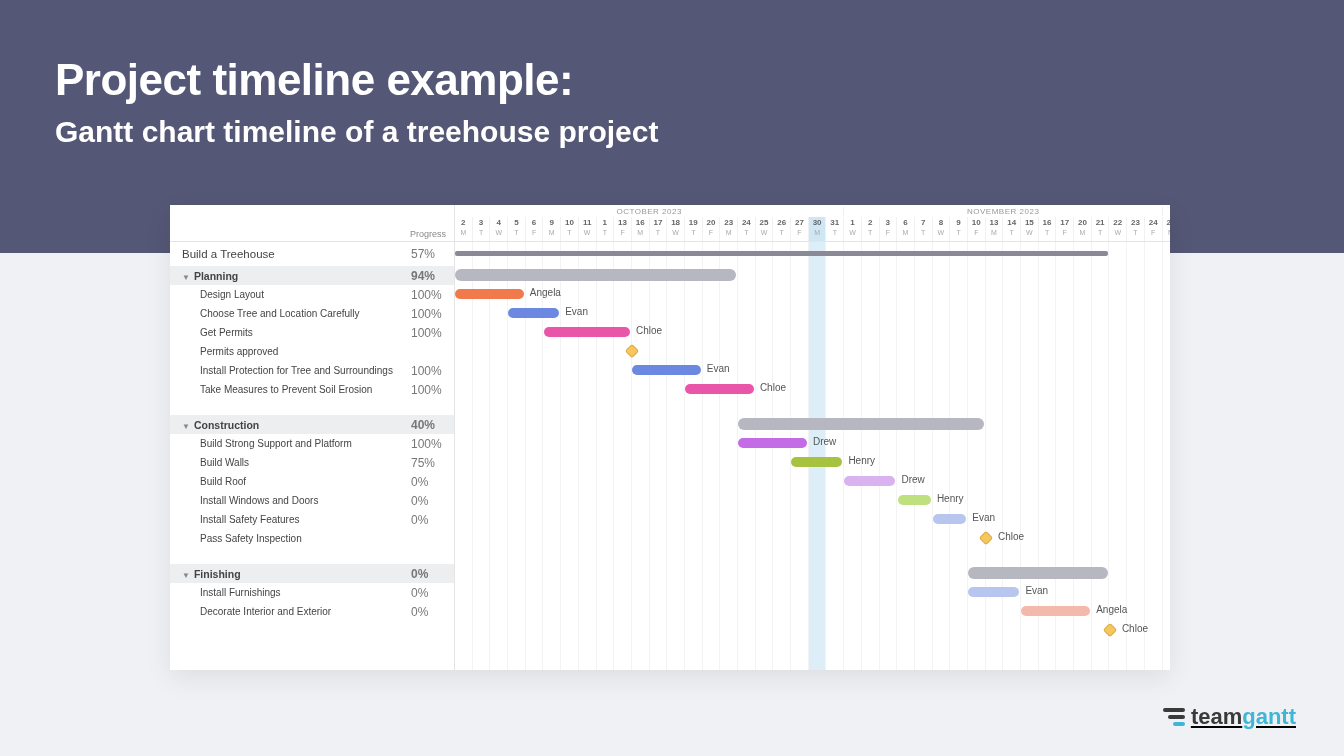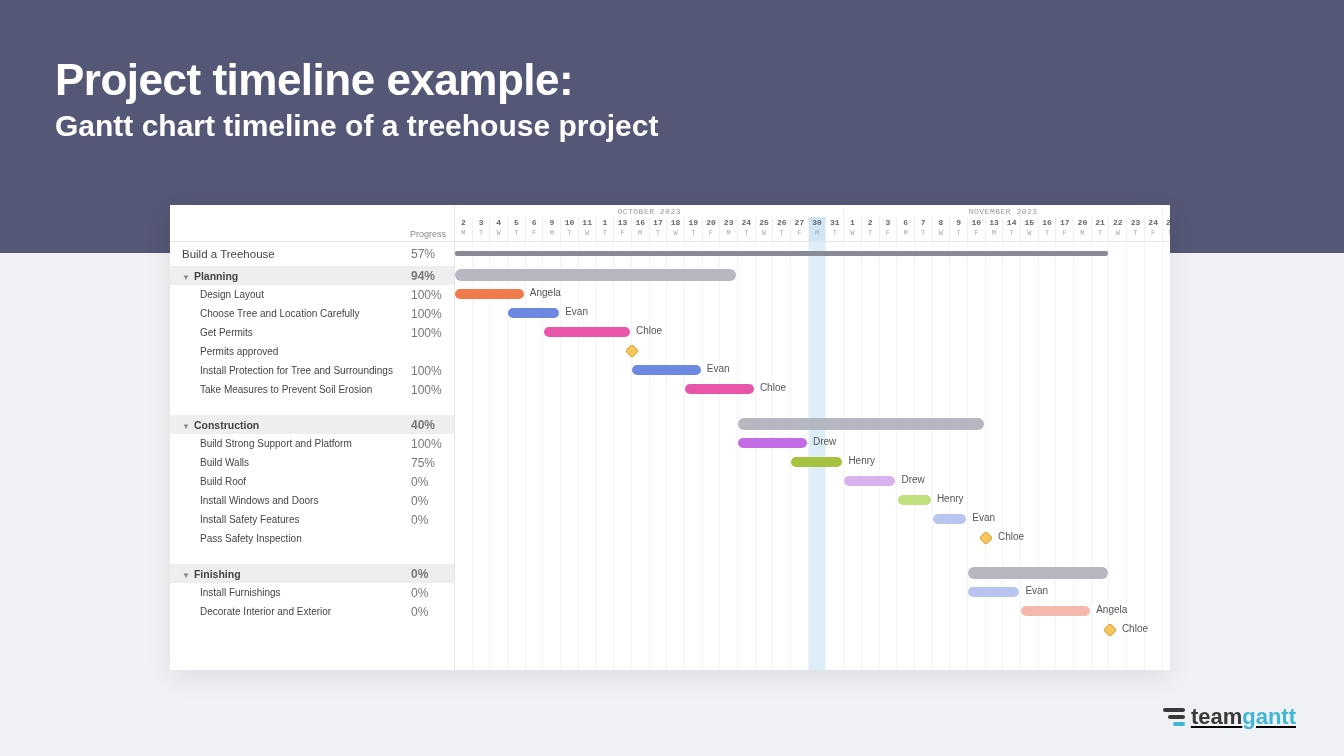--- a/index.html
+++ b/index.html
@@ -14,21 +14,21 @@
   .header-band {
     background: #545775;
     height: 253px;
     padding: 55px 55px 0 55px;
     color: #fff;
   }
   .header-band h1 {
     font-size: 44px;
     font-weight: 800;
     letter-spacing: -0.5px;
-    margin-bottom: 4px;
+    margin-bottom: 10px;
   }
   .header-band h2 {
     font-size: 30px;
     font-weight: 600;
   }
   .gantt-wrap {
     position: absolute;
     left: 170px;
     top: 205px;
     width: 1000px;
@@ -56,21 +56,20 @@
     align-items: flex-end;
     justify-content: flex-end;
     padding: 4px 8px 2px 8px;
     font-size: 9px;
     color: #888;
   }
   .right-col {
     flex: 1;
     position: relative;
     overflow: hidden;
-    font-family: Liberation Mono, monospace;
   }
   .month-row {
     display: flex;
     font-size: 8px;
     letter-spacing: 0.5px;
     color: #999;
     text-align: center;
     height: 12px;
     align-items: center;
   }

